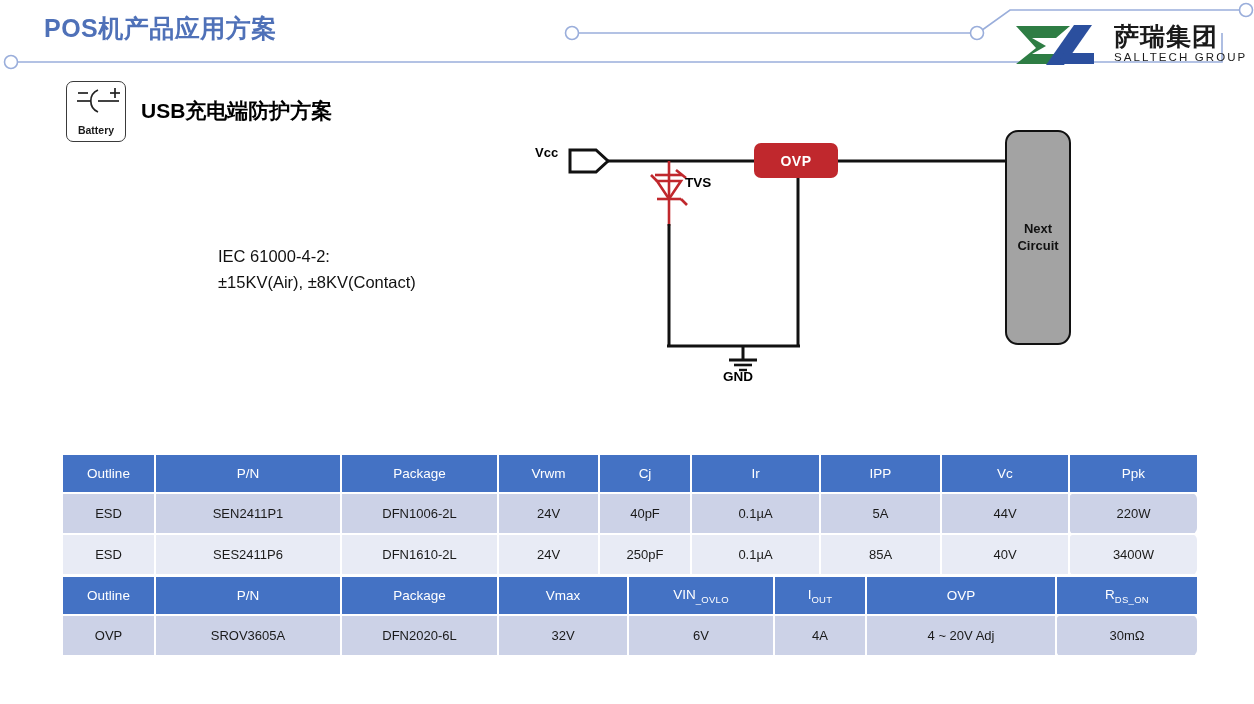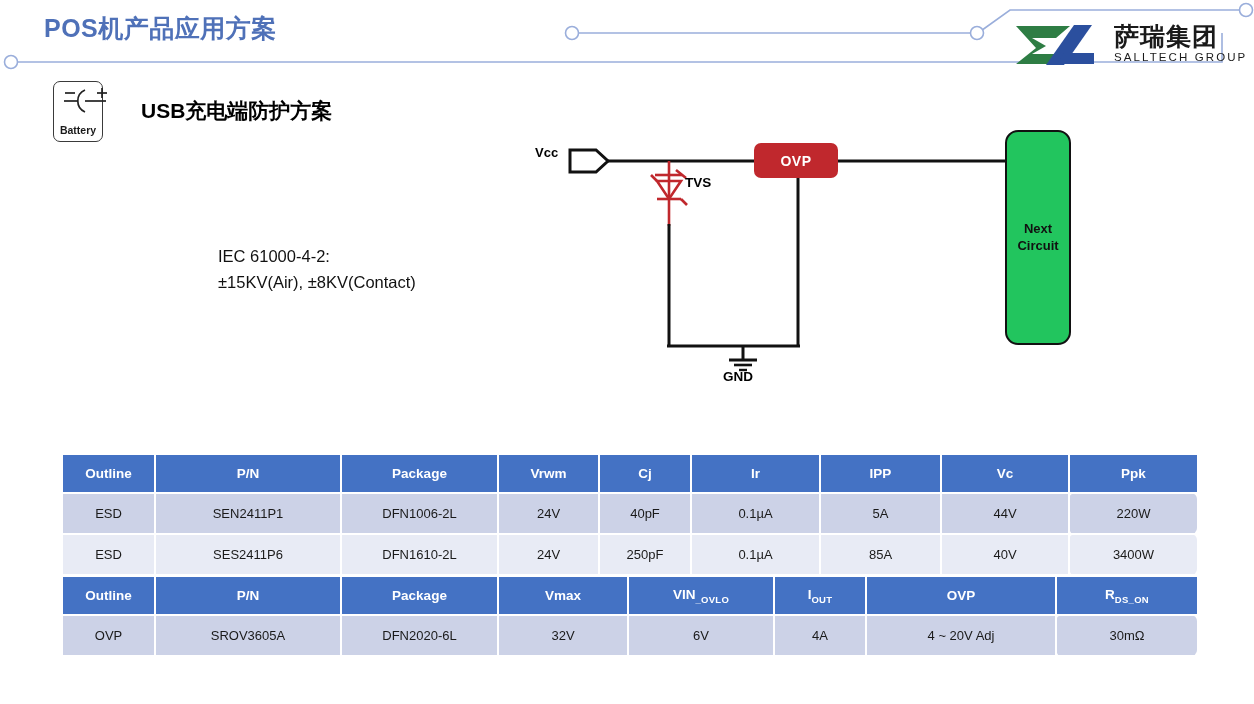--- a/index.html
+++ b/index.html
@@ -65,23 +65,23 @@
     font-size: 11.5px;
     color: #1a1a1a;
     letter-spacing: 2.1px;
     margin-top: 3px;
     font-family: "Liberation Sans", sans-serif;
   }
 
   
   #battery-card {
     position: absolute;
-    left: 53px;
+    left: 66px;
     top: 81px;
-    width: 50px;
+    width: 60px;
     height: 61px;
     border: 1.3px solid #3a3a3a;
     border-radius: 7px;
     background: #ffffff;
     box-sizing: border-box;
   }
   #battery-card .bat-label {
     position: absolute;
     left: 0; right: 0;
     bottom: 5px;
@@ -151,21 +151,21 @@
     letter-spacing: 0.5px;
   }
   #next-circuit-box {
     position: absolute;
     left: 495px;
     top: 12px;
     width: 66px;
     height: 215px;
     border: 2.6px solid #111111;
     border-radius: 13px;
-    background: #22c55e;
+    background: #a3a3a3;
     box-sizing: border-box;
     display: flex;
     align-items: center;
     justify-content: center;
     text-align: center;
     font-size: 13px;
     font-weight: bold;
     color: #111111;
     line-height: 1.25;
   }
@@ -176,21 +176,21 @@
     border-collapse: collapse;
     table-layout: fixed;
     font-size: 13px;
   }
   #table-esd { left: 63px; top: 455px; width: 1134px; }
   #table-ovp { left: 63px; top: 577px; width: 1134px; }
 
   .spec-table th {
     background: #4472c4;
     color: #ffffff;
-    font-weight: bold;
+    font-weight: normal;
     font-size: 13.5px;
     height: 37px;
     border-right: 2px solid #ffffff;
     border-bottom: 2px solid #ffffff;
     text-align: center;
     padding: 0 2px;
   }
   .spec-table th:last-child { border-right: none; }
   .spec-table td {
     text-align: center;

